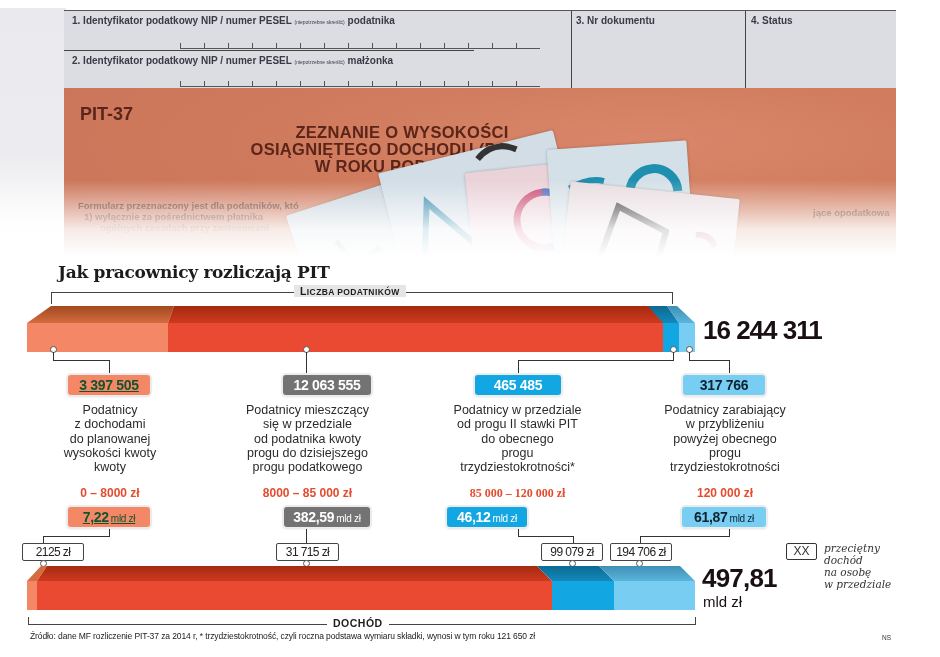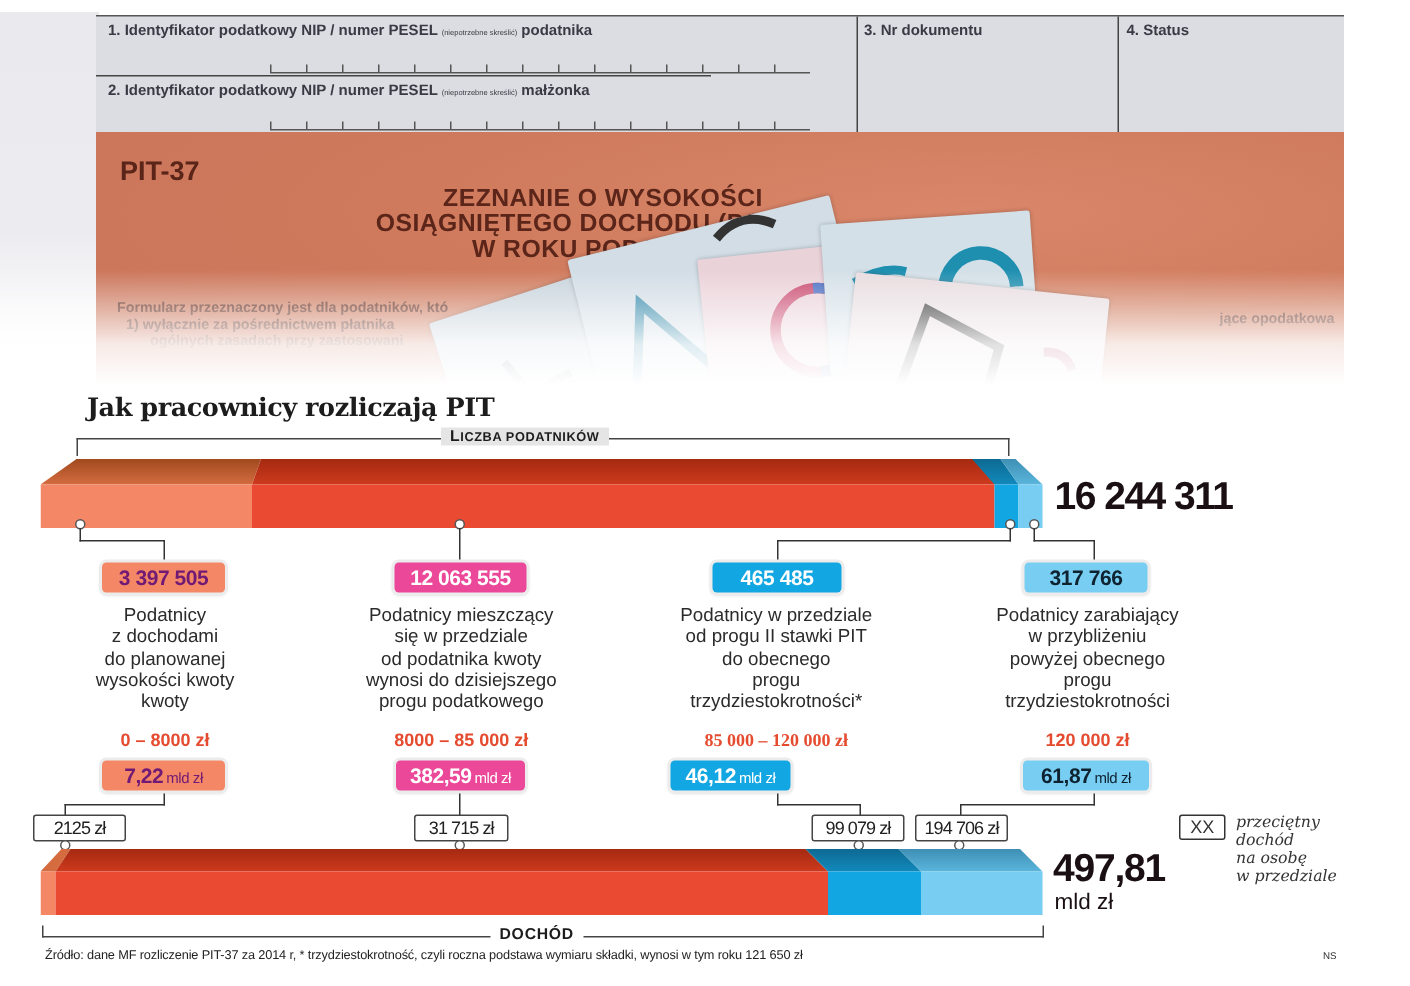--- a/index.html
+++ b/index.html
@@ -41,22 +41,22 @@
 
   .bar3d { position: absolute; }
 
   .dot { position: absolute; width: 7px; height: 7px; border-radius: 50%; background: #fff; border: 1.2px solid #555; }
   .line { position: absolute; background: #333; }
 
   .total-count { position: absolute; left: 703px; top: 315px; font-size: 26px; font-weight: bold; color: #1a1014; letter-spacing: -1px; }
 
   .badge { position: absolute; height: 20px; font-weight: bold; font-size: 14px; text-align: center; line-height: 20px; border-radius: 3px; box-shadow: 0 0 0 2px #ececec, 0 1px 3px rgba(0,0,0,0.3); letter-spacing: -0.3px; }
   .badge .unit { font-size: 10px; font-weight: normal; margin-left: 2px; }
-  .b-light { background: #f48766; color: #701a75; }
-  .b-red { background: #ec4899; color: #ffffff; }
+  .b-light { background: #f48766; color: #14532d; text-decoration: underline; }
+  .b-red { background: #737373; color: #ffffff; margin-left: 20px; }
   .b-blue { background: #12a6e2; color: #ffffff; }
   .b-lblue { background: #77cdf2; color: #0e2230; }
 
   .desc { position: absolute; text-align: center; font-size: 12.5px; line-height: 14.3px; color: #2b2b2b; }
   .range { position: absolute; text-align: center; font-size: 12px; font-weight: bold; color: #e54b2f; }
 
   .avgbox { position: absolute; height: 18px; border: 1px solid #444; border-radius: 2px; background: #fff; font-size: 12px; line-height: 16px; text-align: center; color: #222; letter-spacing: -0.6px; }
 
   .total-income { position: absolute; left: 702px; top: 564px; font-size: 26px; font-weight: bold; color: #1a1014; letter-spacing: -0.8px; line-height: 28px; }
   .total-income-unit { position: absolute; left: 703px; top: 593px; font-size: 15px; color: #1a1014; }
@@ -244,21 +244,21 @@
   <div>kwoty</div>
 </div>
 <div class="range" style="left:40px;top:486px;width:140px;">0 – 8000 zł</div>
 <div class="badge b-light" style="left:68px;top:507px;width:82px;"><span>7,22</span><span class="unit">mld zł</span></div>
 
 <div class="badge b-red" style="left:263px;top:375px;width:88px;">12 063 555</div>
 <div class="desc" style="left:230px;top:403px;width:155px;">
   <div>Podatnicy mieszczący</div>
   <div>się w przedziale</div>
   <div>od podatnika kwoty</div>
-  <div>wynosi do dzisiejszego</div>
+  <div>progu do dzisiejszego</div>
   <div>progu podatkowego</div>
 </div>
 <div class="range" style="left:230px;top:486px;width:155px;">8000 – 85 000 zł</div>
 <div class="badge b-red" style="left:264px;top:507px;width:86px;"><span>382,59</span><span class="unit">mld zł</span></div>
 
 <div class="badge b-blue" style="left:475px;top:375px;width:86px;">465 485</div>
 <div class="desc" style="left:440px;top:403px;width:155px;">
   <div>Podatnicy w przedziale</div>
   <div>od progu II stawki PIT</div>
   <div>do obecnego</div>

